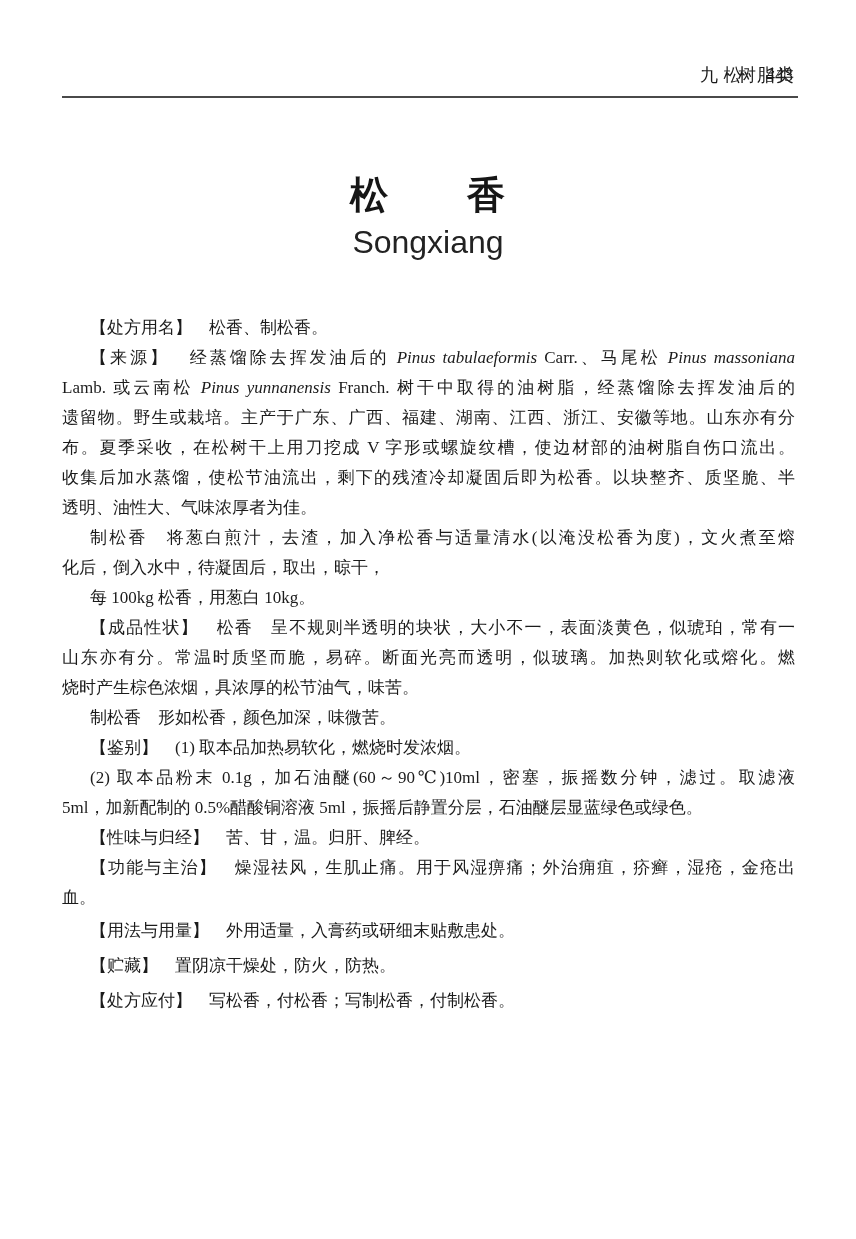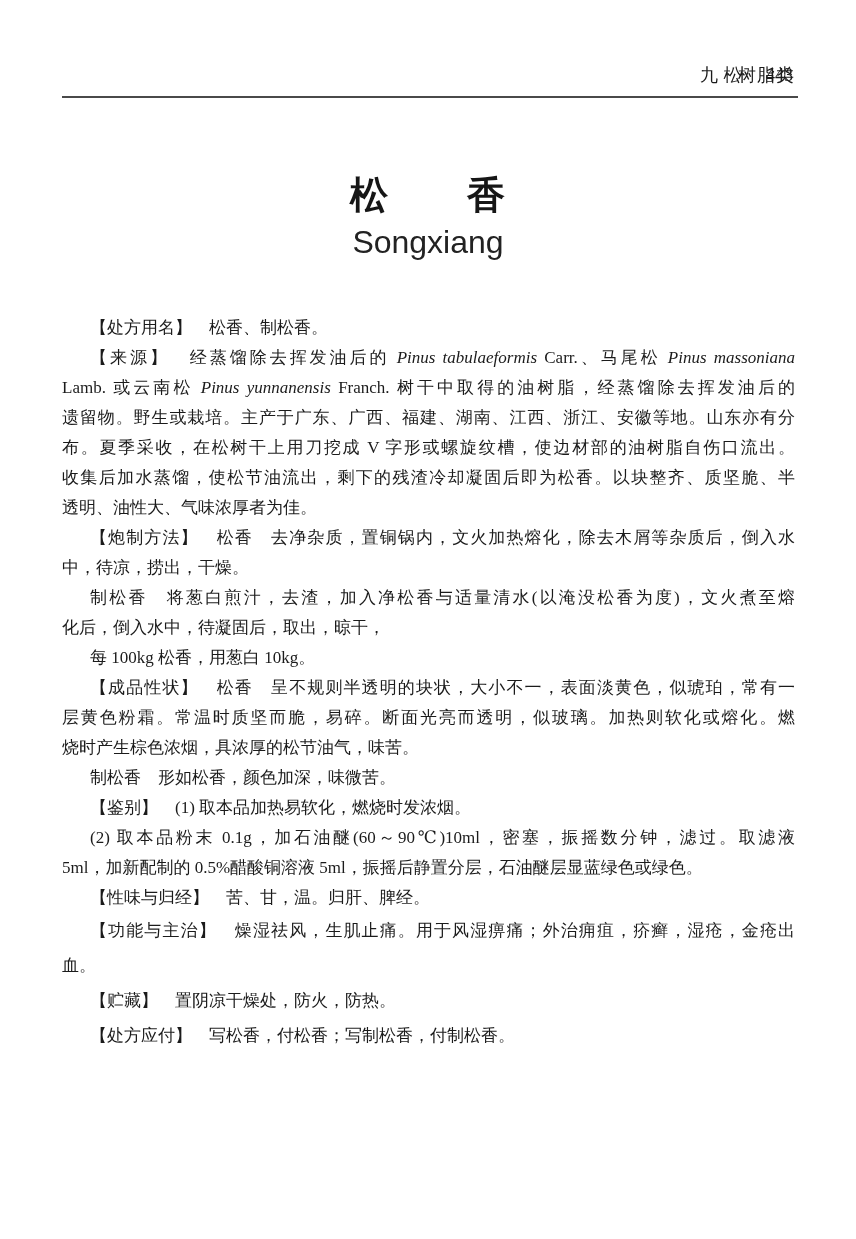--- a/index.html
+++ b/index.html
@@ -119,53 +119,52 @@
       </div>
       <div class="para">
         <div class="line indent fill"><span class="bold">【来源】</span><span>　经蒸馏除去挥发油后的 </span><span class="italic">Pinus tabulaeformis</span><span> Carr.、马尾松 </span><span class="italic">Pinus massoniana</span></div>
         <div class="line fill"><span>Lamb. 或云南松 </span><span class="italic">Pinus yunnanensis</span><span> Franch. 树干中取得的油树脂，经蒸馏除去挥发油后的</span></div>
         <div class="line fill"><span>遗留物。野生或栽培。主产于广东、广西、福建、湖南、江西、浙江、安徽等地。山东亦有分</span></div>
         <div class="line fill"><span>布。夏季采收，在松树干上用刀挖成 V 字形或螺旋纹槽，使边材部的油树脂自伤口流出。</span></div>
         <div class="line fill"><span>收集后加水蒸馏，使松节油流出，剩下的残渣冷却凝固后即为松香。以块整齐、质坚脆、半</span></div>
         <div class="line"><span>透明、油性大、气味浓厚者为佳。</span></div>
       </div>
       <div class="para">
-        <div class="line indent fill"><span class="bold">【炮制方法】</span><span>　</span><span class="bold">松香</span><span>　去净杂质，置铜锅内，文火加热熔化，除去木屑等杂质后，倒入水</span></div>
-        <div class="line"><span>中，待凉，捞出，干燥。</span></div>
-      </div>
-      <div class="para">
         <div class="line indent fill"><span class="bold">制松香</span><span>　将葱白煎汁，去渣，加入净松香与适量清水(以淹没松香为度)，文火煮至熔</span></div>
         <div class="line"><span>化后，倒入水中，待凝固后，取出，晾干，</span></div>
       </div>
       <div class="para">
         <div class="line indent"><span>每 100kg 松香，用葱白 10kg。</span></div>
       </div>
       <div class="para">
         <div class="line indent fill"><span class="bold">【成品性状】</span><span>　</span><span class="bold">松香</span><span>　呈不规则半透明的块状，大小不一，表面淡黄色，似琥珀，常有一</span></div>
-        <div class="line fill"><span>层黄色粉霜。常温时质坚而脆，易碎。断面光亮而透明，似玻璃。加热则软化或熔化。燃</span></div>
+        <div class="line fill"><span>山东亦有分。常温时质坚而脆，易碎。断面光亮而透明，似玻璃。加热则软化或熔化。燃</span></div>
         <div class="line"><span>烧时产生棕色浓烟，具浓厚的松节油气，味苦。</span></div>
       </div>
       <div class="para">
         <div class="line indent"><span class="bold">制松香</span><span>　形如松香，颜色加深，味微苦。</span></div>
       </div>
       <div class="para">
         <div class="line indent"><span class="bold">【鉴别】</span><span>　(1) 取本品加热易软化，燃烧时发浓烟。</span></div>
       </div>
       <div class="para">
         <div class="line indent fill"><span>(2) 取本品粉末 0.1g，加石油醚(60～90℃)10ml，密塞，振摇数分钟，滤过。取滤液</span></div>
         <div class="line"><span>5ml，加新配制的 0.5%醋酸铜溶液 5ml，振摇后静置分层，石油醚层显蓝绿色或绿色。</span></div>
       </div>
       <div class="para">
         <div class="line indent"><span class="bold">【性味与归经】</span><span>　苦、甘，温。归肝、脾经。</span></div>
       </div>
       <div class="para">
         <div class="line indent fill"><span class="bold">【功能与主治】</span><span>　燥湿祛风，生肌止痛。用于风湿痹痛；外治痈疽，疥癣，湿疮，金疮出</span></div>
         <div class="line"><span>血。</span></div>
       </div>
       <div class="para">
+        <div class="line indent"><span class="bold">【用法与用量】</span><span>　外用适量，入膏药或研细末贴敷患处。</span></div>
+      </div>
+      <div class="para">
         <div class="line indent"><span class="bold">【贮藏】</span><span>　置阴凉干燥处，防火，防热。</span></div>
       </div>
       <div class="para">
         <div class="line indent"><span class="bold">【处方应付】</span><span>　写松香，付松香；写制松香，付制松香。</span></div>
       </div>
     </div>
 
 </div>
 
 </body></html>

